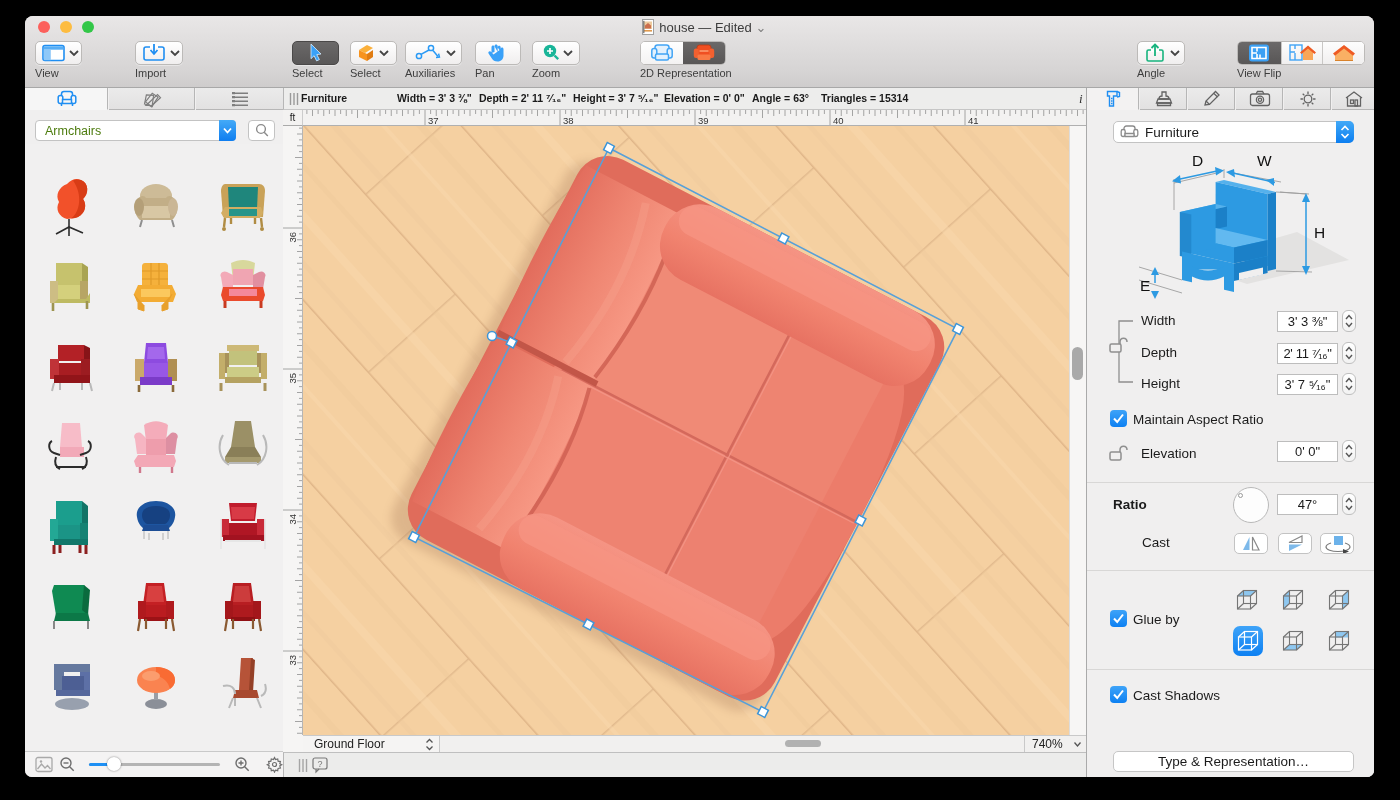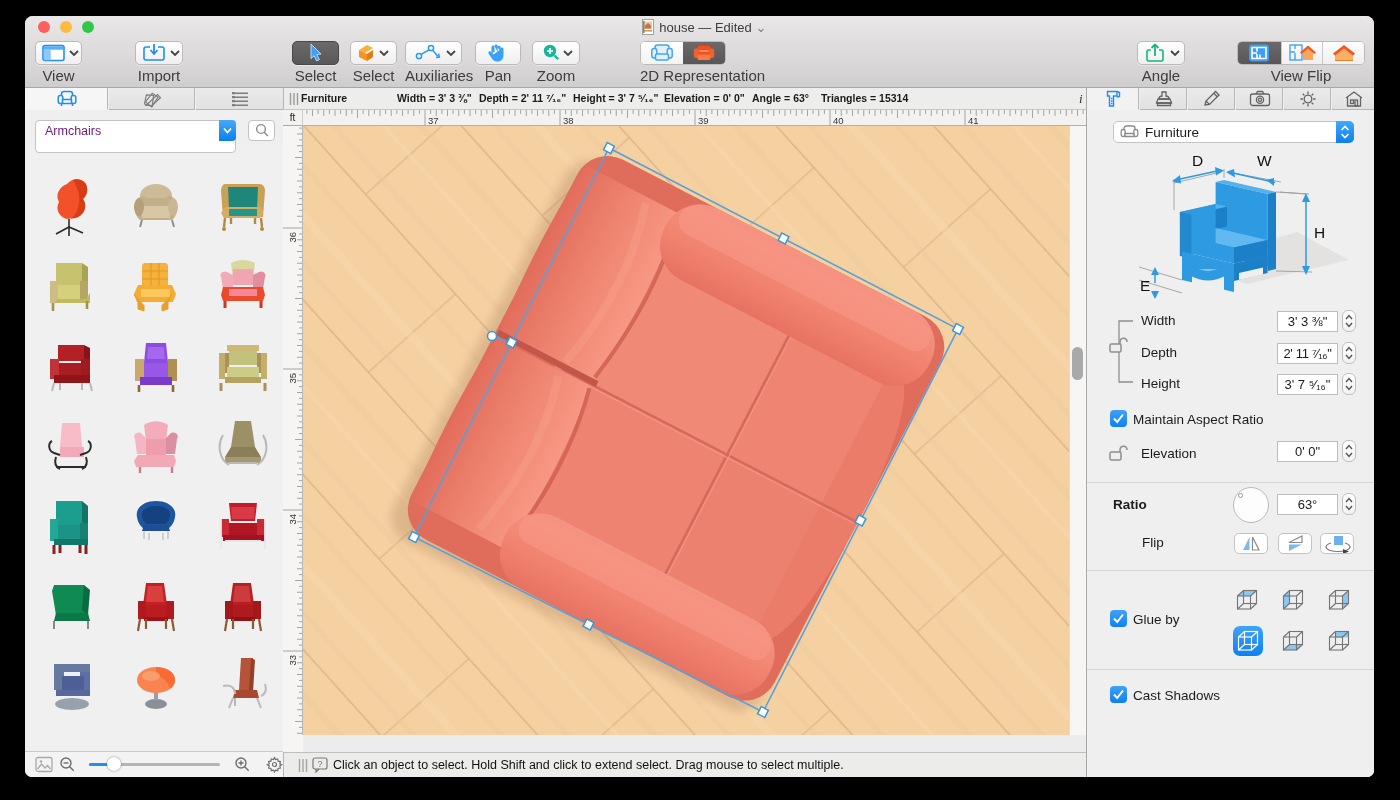--- a/index.html
+++ b/index.html
@@ -2,29 +2,29 @@
 <html><head><meta charset="utf-8">
 <style>
 html,body{margin:0;padding:0;background:#000;width:1400px;height:800px;overflow:hidden;}
 *{box-sizing:border-box;font-family:"Liberation Sans",sans-serif;}
 #win{position:absolute;left:25px;top:16px;width:1349px;height:761px;background:#ececec;border-radius:8px 8px 7px 7px;overflow:hidden;}
 #toolbar{position:absolute;left:0;top:0;width:1349px;height:72px;background:linear-gradient(#e9e7e7,#d5d3d3 82%,#cecccc);border-bottom:1px solid #a8a8a8;}
 .tl{position:absolute;top:5px;width:12px;height:12px;border-radius:50%;}
 #title{position:absolute;top:3px;left:548px;width:260px;height:17px;font-size:13px;color:#3c3c3c;text-align:center;white-space:nowrap;}
 .tbtn{position:absolute;top:25px;height:24px;background:linear-gradient(#ffffff,#f0eeee);border:1px solid #bcbab8;border-radius:5px;box-shadow:0 1px 0 rgba(255,255,255,.4);}
 .tbtn.dark{background:linear-gradient(#6b6969,#595757);border-color:#4a4848;}
-.tlabel{position:absolute;top:51px;height:14px;font-size:15px;color:#3d3d3d;text-align:center;white-space:nowrap;}
+.tlabel{position:absolute;top:51px;height:14px;font-size:11px;color:#3d3d3d;text-align:left;white-space:nowrap;}
 .seg{position:absolute;top:25px;height:24px;border:1px solid #bcbab8;border-radius:5px;background:#fff;overflow:hidden;display:flex;}
 .seg>div{height:100%;display:flex;align-items:center;justify-content:center;}
 
 #lpanel{position:absolute;left:0;top:72px;width:258px;height:663px;background:#f1f0f0;}
 .ltab{position:absolute;top:0;height:22px;background:linear-gradient(#ebebeb,#e2e1e1);border-right:1px solid #b6b6b6;border-bottom:1px solid #b6b6b6;}
 .ltab.sel{background:#f6f6f6;border-bottom:1px solid #f6f6f6;}
 #lsearchrow{position:absolute;left:0;top:22px;width:258px;height:34px;background:#f0efef;}
-#armdrop{position:absolute;left:10px;top:10px;width:201px;height:33px;background:#fff;border:1px solid #c3c3c3;border-radius:4px;font-size:12.5px;color:#701a75;text-align:center;}
+#armdrop{position:absolute;left:10px;top:10px;width:201px;height:21px;background:#fff;border:1px solid #c3c3c3;border-radius:4px;font-size:12.5px;color:#4d7c0f;text-align:center;}
 #armdrop .cap{position:absolute;right:-1px;top:-1px;width:17px;height:21px;border-radius:0 4px 4px 0;background:linear-gradient(#44aaf7,#0e7df0);}
 #searchbtn{position:absolute;left:223px;top:10px;width:27px;height:21px;background:#fff;border:1px solid #c3c3c3;border-radius:4px;}
 #lbottom{position:absolute;left:0;top:663px;width:258px;height:26px;background:#f4f3f3;border-top:1px solid #c9c9c9;}
 .cell{position:absolute;width:76px;height:72px;}
 
 #infobar{position:absolute;left:258px;top:72px;width:803px;height:22px;background:#ededec;border-bottom:1px solid #c6c6c6;border-left:1px solid #b6b6b6;font-size:10.5px;color:#1a1a1a;}
 #infobar b{font-weight:bold;}
 #hruler{position:absolute;left:278px;top:94px;width:783px;height:16px;background:#f3f2f1;}
 #ftcorner{position:absolute;left:258px;top:94px;width:20px;height:16px;background:#f3f2f1;border-right:1px solid #ccc;font-size:10px;color:#222;text-align:center;line-height:16px;border-bottom:1px solid #aaa;}
 #vruler{position:absolute;left:258px;top:110px;width:20px;height:609px;background:#f6f5f4;}
@@ -767,30 +767,44 @@
         <rect x="-4" y="-4" width="8" height="8" transform="translate(285.5,498.5) rotate(27.4)"></rect>
         <rect x="-4" y="-4" width="8" height="8" transform="translate(208.5,216.5) rotate(27.4)"></rect>
       </g>
     </g>
     <rect x="766" y="0" width="17" height="609" fill="#f7f6f5"></rect>
     <rect x="766" y="0" width="1" height="609" fill="#dcdcdc"></rect>
     <rect x="769" y="221" width="11" height="33" rx="5.5" fill="#a9a9a9"></rect>
       </svg>
   </div>
   <div id="vrulerpad"></div>
+  <div id="cbottom">
+    <div style="position:absolute;left:0px;top:0;width:137px;height:16px;border-right:1px solid #c9c9c9;background:#f5f4f3">
+      <span style="position:absolute;left:11px;top:1px">Ground Floor</span>
+      <svg style="position:absolute;right:5px;top:2px" width="9" height="13" viewBox="0 0 9 13">
+          <path d="M1.5 4.5L4.5 1.5 7.5 4.5M1.5 8.5L4.5 11.5 7.5 8.5" fill="none" stroke="#555" stroke-width="1.3"></path>
+        </svg>
+    </div>
+    <div style="position:absolute;left:482px;top:4px;width:36px;height:7px;border-radius:4px;background:#b1b1b1"></div>
+    <div style="position:absolute;right:0px;top:0;width:62px;height:16px;border-left:1px solid #c9c9c9;">
+      <span style="position:absolute;left:7px;top:1px">740%</span>
+      <svg style="position:absolute;right:4px;top:5px" width="9" height="7" viewBox="0 0 9 7">
+          <path d="M1.5 1.5L4.5 5 7.5 1.5" fill="none" stroke="#555" stroke-width="1.3"></path>
+        </svg>
+    </div>
+  </div>
   <div id="statusbar">
     <svg style="position:absolute;left:14px;top:6px" width="10" height="13" viewBox="0 0 10 13">
         <path d="M1.5 0v13M5 0v13M8.5 0v13" stroke="#a5a5a5" stroke-width="1.4"></path>
       </svg>
     <svg style="position:absolute;left:28px;top:4px" width="17" height="17" viewBox="0 0 17 17">
         <rect x="1" y="1" width="14" height="11" rx="2" fill="none" stroke="#787878" stroke-width="1.2"></rect>
         <path d="M4 12l0 3 3-3" fill="none" stroke="#787878" stroke-width="1.2"></path>
         <text x="8" y="10" font-size="9" fill="#787878" text-anchor="middle" font-family="Liberation Sans">?</text>
       </svg>
-    <span style="position:absolute;left:49px;top:5px">Click an object to select. Hold Shift and click to extend select. Drag mouse to select multiple.</span>
   </div>
   <div id="rpanel">
 
     <div class="rtab sel" style="left:0;width:52px">
       <svg style="position:absolute;left:16px;top:2px" width="20" height="18" viewBox="0 0 20 18">
           <g fill="none" stroke="#1f8ef2" stroke-width="1.4">
             <path d="M4.5 1.5h9.5v4.5h-3.5v10h-4v-10h-2z"></path>
             <path d="M14 1.5l2.5 1v4l-2.5 .5"></path>
             <path d="M8 8.5h1.5M8 11h1.5M8 13.5h1.5"></path>
           </g>
@@ -943,25 +957,25 @@
     <div class="field" style="left:190px;top:353px">0' 0"</div>
     <div class="stepper" style="left:255px;top:352px"><svg width="12" height="20" viewBox="0 0 12 20">
           <path d="M3 8l3-3.5L9 8M3 12l3 3.5L9 12" fill="none" stroke="#555" stroke-width="1.4"></path>
         </svg></div>
 
     <div class="sep" style="top:394px"></div>
 
     <div class="rlabel" style="left:26px;top:409px;font-weight:bold">Ratio</div>
     <div style="position:absolute;left:146px;top:399px;width:36px;height:36px;border-radius:50%;background:#fdfdfd;border:1px solid #b9b9b9"></div>
     <div style="position:absolute;left:151px;top:405px;width:5px;height:5px;border-radius:50%;border:1px solid #9a9a9a"></div>
-    <div class="field" style="left:190px;top:406px">63°</div>
+    <div class="field" style="left:190px;top:406px">47°</div>
     <div class="stepper" style="left:255px;top:405px"><svg width="12" height="20" viewBox="0 0 12 20">
           <path d="M3 8l3-3.5L9 8M3 12l3 3.5L9 12" fill="none" stroke="#555" stroke-width="1.4"></path>
         </svg></div>
-    <div class="rlabel" style="left:55px;top:447px">Flip</div>
+    <div class="rlabel" style="left:55px;top:447px">Cast</div>
     <div class="flipbtn" style="left:147px;top:445px"><svg width="32" height="19" viewBox="0 0 32 19">
           <path d="M14.5 3v13L8 16z" fill="#7db9ea"></path>
           <path d="M17.5 3v13l6.5 0z" fill="none" stroke="#8a8a8a" stroke-width="1.2"></path>
         </svg></div>
     <div class="flipbtn" style="left:191px;top:445px"><svg width="32" height="19" viewBox="0 0 32 19">
           <path d="M10 8.5h13L23 2z" fill="none" stroke="#8a8a8a" stroke-width="1.2"></path>
           <path d="M10 10.5h13l-13 6.5z" fill="#7db9ea"></path>
         </svg></div>
     <div class="flipbtn" style="left:233px;top:445px"><svg width="34" height="19" viewBox="0 0 34 19">
           <rect x="13" y="2" width="9" height="9" fill="#6cb2ea"></rect>
@@ -1022,14 +1036,15 @@
             <rect x="9.5" y="3.5" width="13" height="13"></rect>
             <path d="M3.5 9L9.5 3.5M16.5 9L22.5 3.5M3.5 22L9.5 16.5M16.5 22L22.5 16.5"></path>
           </g>
         </svg>
     </div>
     <div class="sep" style="top:581px"></div>
     <div class="cbx" style="left:23px;top:598px"><svg width="17" height="17" viewBox="0 0 17 17">
           <path d="M4 8.5l3.2 3.5L13 4.5" fill="none" stroke="#fff" stroke-width="2"></path>
         </svg></div>
     <div class="rlabel" style="left:46px;top:600px">Cast Shadows</div>
+    <div id="typebtn">Type &amp; Representation…</div>
   </div>
 </div>
 
 </body></html>

